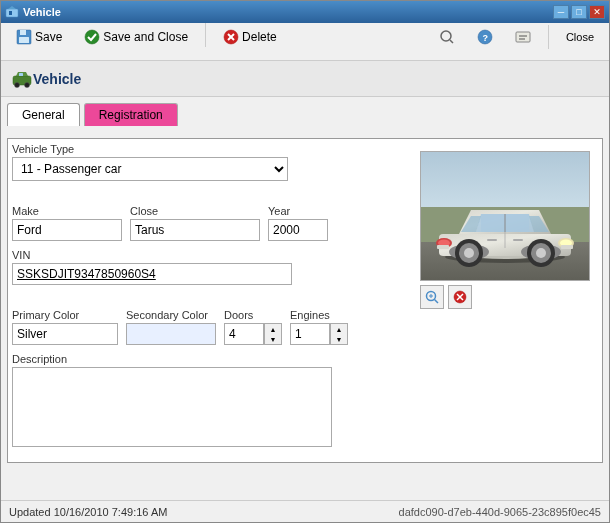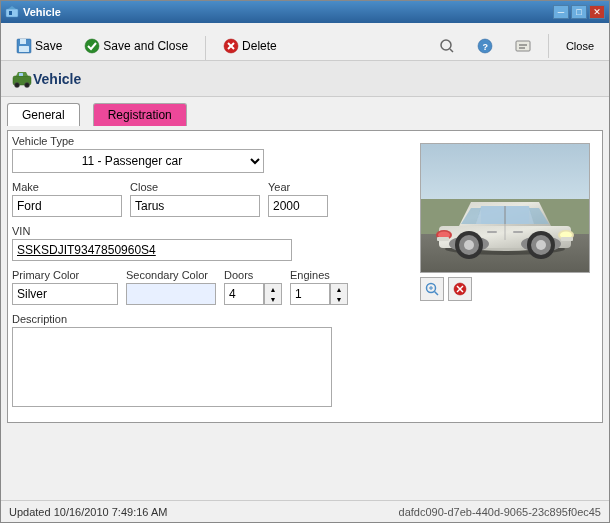--- a/index.html
+++ b/index.html
@@ -57,21 +57,21 @@
     }
     .title-btn.close-btn {
       background: #c0392b;
     }
     
     .toolbar {
       background: #f0f0f0;
       border-bottom: 1px solid #ccc;
       height: 38px;
       display: flex;
-      align-items: flex-end;
+      align-items: flex-start;
       padding: 0 6px;
       gap: 4px;
       flex-shrink: 0;
     }
     .toolbar-btn {
       display: flex;
       align-items: center;
       gap: 3px;
       padding: 3px 8px;
       background: transparent;
@@ -111,22 +111,22 @@
     
     .content-area {
       flex: 1;
       background: #f0f0f0;
       padding: 6px;
       overflow: hidden;
     }
     
     .tab-bar {
       display: flex;
-      gap: 13px;
-      margin-bottom: 4px;
+      gap: 4px;
+      margin-bottom: 12px;
     }
     .tab {
       padding: 4px 14px;
       background: #ec4899;
       border: 1px solid #aaa;
       border-bottom: none;
       cursor: pointer;
       font-size: 12px;
       border-radius: 3px 3px 0 0;
     }
@@ -155,32 +155,32 @@
       display: block;
     }
     .form-row {
       display: flex;
       gap: 8px;
       margin-bottom: 8px;
     }
     .form-col {
       display: flex;
       flex-direction: column;
+      margin-top: 16px;
     }
     input[type="text"], select {
       font-size: 12px;
       border: 1px solid #aaa;
       background: white;
       padding: 2px 4px;
       height: 22px;
     }
     select {
       height: 24px;
-      width: 252px;
-      text-align: center;
+      width: 276px;
     }
     .input-make { width: 110px; }
     .input-model { width: 130px; }
     .input-year { width: 60px; }
     .input-vin { width: 280px; text-decoration: underline; }
     .input-primary-color { width: 106px; }
     .input-secondary-color { width: 90px; }
     .spinner-wrap {
       display: flex;
       align-items: center;

